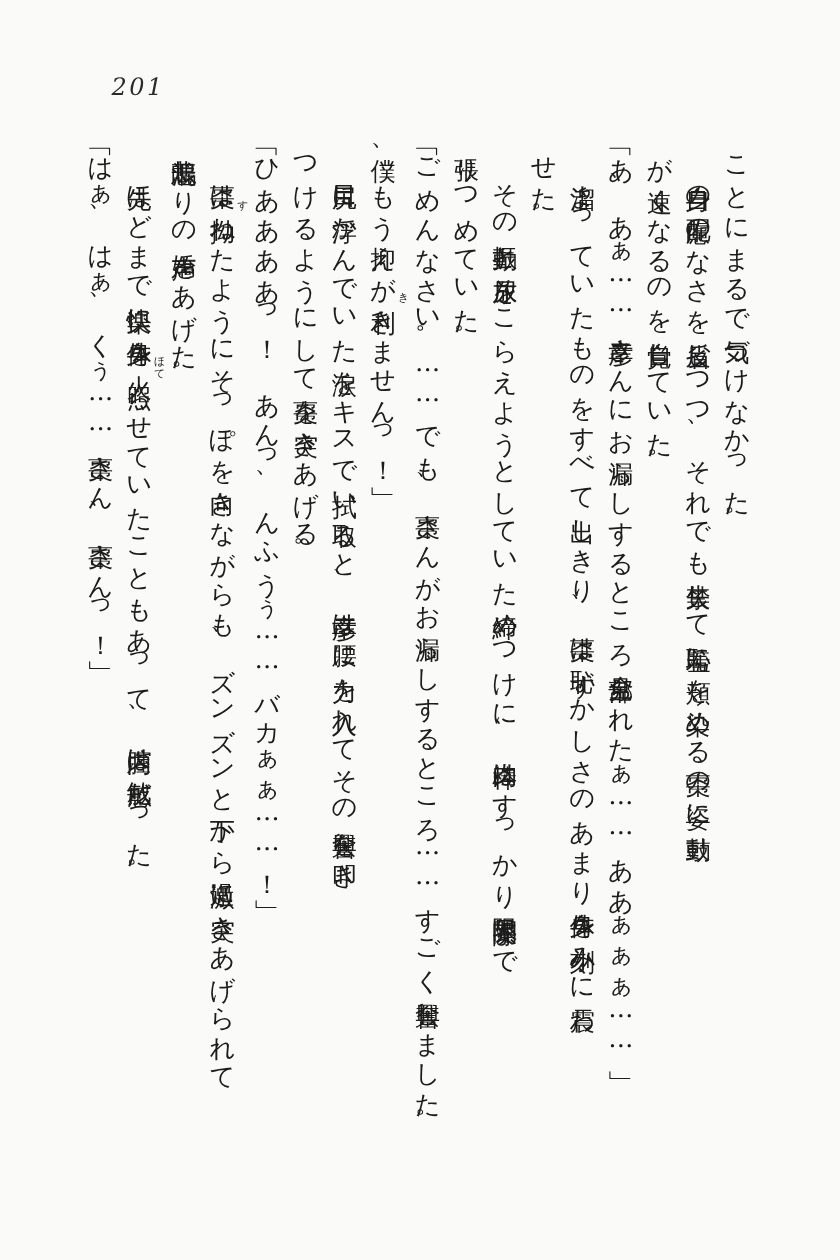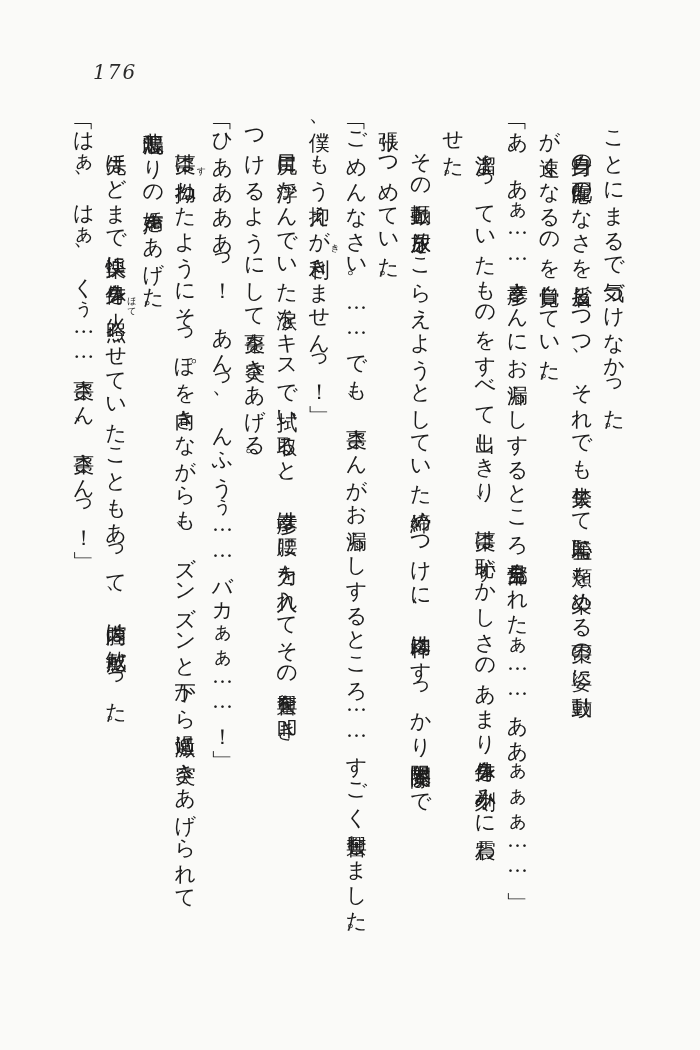--- a/index.html
+++ b/index.html
@@ -41,21 +41,21 @@
   ruby rt{
     font-size:9px;
     letter-spacing:0;
     color:#1c1c1c;
   }
 </style>
 </head>
 <body>
 
 <div class="page">
-  <div class="page-number">176</div>
+  <div class="page-number">201</div>
   <div class="text-area" id="text-area">
       <p class="col">ことにまるで気づけなかった。</p>
       <p class="col indent">自身の配慮のなさを反省しつつ、それでも失禁して羞恥に頬を染める棗の姿に鼓動</p>
       <p class="col">が速くなるのを自覚していた。</p>
       <p class="col">「あ、あぁ……幸彦さんにお漏らしするところ全部見られたぁ……ああぁぁぁ……」</p>
       <p class="col indent">溜まっていたものをすべて出しきり、棗は恥ずかしさのあまり身体を小刻みに震わ</p>
       <p class="col">せた。</p>
       <p class="col indent">その振動と放尿をこらえようとしていた締めつけに、肉棒はすっかり限界間際まで</p>
       <p class="col">張りつめていた。</p>
       <p class="col">「ごめんなさい。……でも、棗さんがお漏らしするところ……すごく興奮しました。</p>

